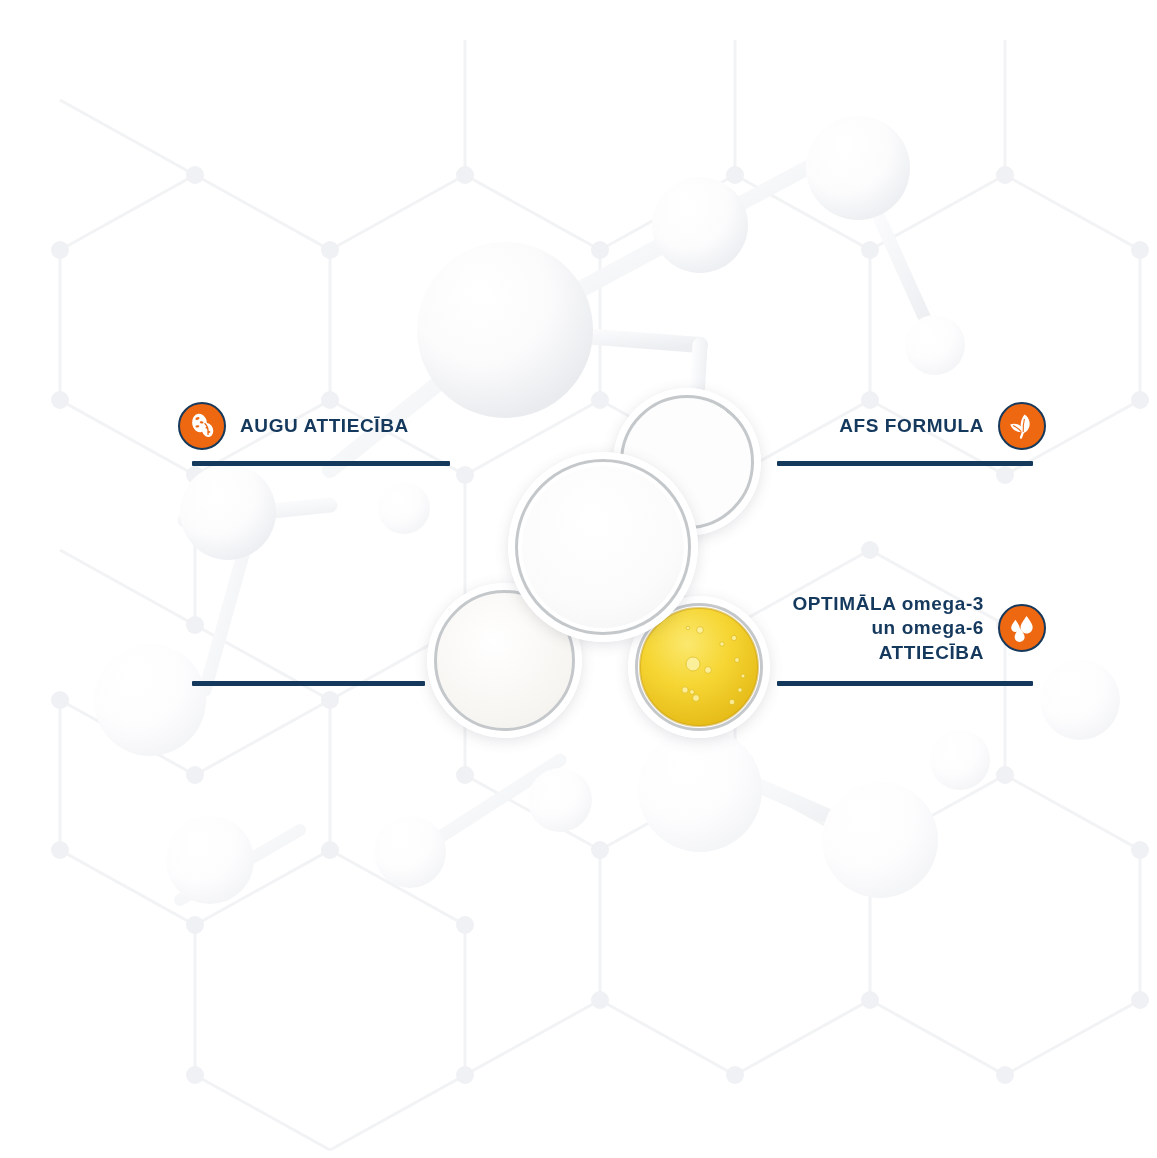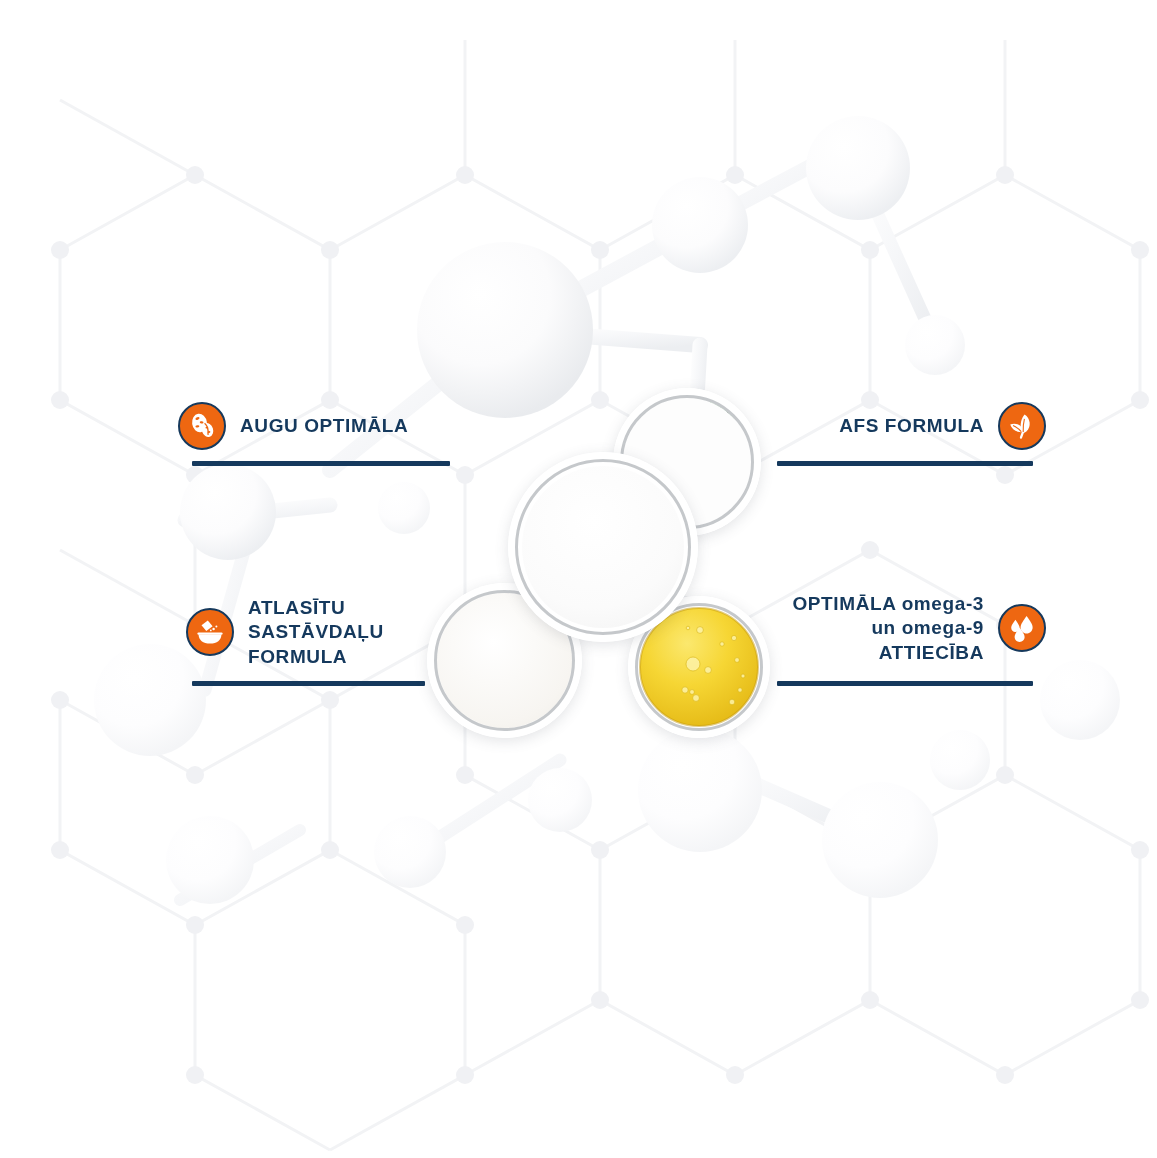--- a/index.html
+++ b/index.html
@@ -437,21 +437,21 @@
           <g fill="#ee6711">
             <ellipse cx="10.5" cy="7.5" rx="2.1" ry="1.2" transform="rotate(-20 10.5 7.5)"></ellipse>
             <ellipse cx="14.6" cy="11.4" rx="1.9" ry="1.1" transform="rotate(14 14.6 11.4)"></ellipse>
             <ellipse cx="10.4" cy="15.4" rx="2.0" ry="1.1" transform="rotate(-10 10.4 15.4)"></ellipse>
             <ellipse cx="19.8" cy="16.5" rx="1.5" ry="0.9" transform="rotate(-24 19.8 16.5)"></ellipse>
             <ellipse cx="22.0" cy="21.0" rx="1.4" ry="0.9" transform="rotate(-10 22 21)"></ellipse>
           </g>
           <path d="M17.6 12.2 C20.4 14.6 21.6 18.8 21.0 23.8" stroke="#ee6711" stroke-width="1.3" fill="none"></path>
         </svg>
       </span>
-      <span class="label">AUGU OPTIMĀLA</span>
+      <span class="label">AUGU ATTIECĪBA</span>
     </div>
   </div>
   <div class="rule" id="rule-protein"></div>
 
   <div class="feature right" id="feat-tablet">
     <div class="feature-inner">
       <span class="label">AFS FORMULA</span>
       <span class="badge">
         <svg width="30" height="30" viewBox="0 0 30 30" xmlns="http://www.w3.org/2000/svg">
           <g fill="#ffffff">
@@ -462,48 +462,26 @@
             <path d="M18.2 17.2 C16.4 20.0 14.8 23.2 14.0 26.6" stroke="#ffffff" stroke-width="2.3" fill="none" stroke-linecap="round"></path>
           </g>
           <path d="M17.4 7.8 C16.4 12.0 16.0 17.0 16.2 21.0" stroke="#ee6711" stroke-width="1.1" fill="none"></path>
           <path d="M6.0 14.6 C9.4 16.2 12.4 18.4 14.2 20.6" stroke="#ee6711" stroke-width="1.1" fill="none"></path>
         </svg>
       </span>
     </div>
   </div>
   <div class="rule" id="rule-tablet"></div>
 
-  <div class="feature left" id="feat-formula">
-    <div class="feature-inner">
-      <span class="badge">
-        <svg width="30" height="30" viewBox="0 0 30 30" xmlns="http://www.w3.org/2000/svg">
-          <g fill="#ffffff">
-
-            <path d="M6.5 8.2 L12.8 3.4 L17.6 9.2 L11.3 14.0 Z"></path>
-
-            <path d="M3.6 17.4 H26.4 C26.4 23.0 22.0 26.6 15.0 26.6 C8.0 26.6 3.6 23.0 3.6 17.4 Z"></path>
-            <rect x="2.4" y="15.4" width="25.2" height="2.4" rx="1.2"></rect>
-
-            <circle cx="18.6" cy="12.0" r="1.2"></circle>
-            <circle cx="21.4" cy="9.4" r="1.0"></circle>
-            <circle cx="15.8" cy="13.4" r="0.9"></circle>
-          </g>
-        </svg>
-      </span>
-      <span class="label">ATLASĪTU
-SASTĀVDAĻU
-FORMULA</span>
-    </div>
-  </div>
   <div class="rule" id="rule-formula"></div>
 
   <div class="feature right" id="feat-omega">
     <div class="feature-inner">
       <span class="label">OPTIMĀLA omega-3
-un omega-9
+un omega-6
 ATTIECĪBA</span>
       <span class="badge">
         <svg width="30" height="30" viewBox="0 0 30 30" xmlns="http://www.w3.org/2000/svg">
           <g fill="#ffffff">
             <path d="M19.6 3.0 C23.2 8.0 25.6 11.4 25.6 14.4 C25.6 17.8 22.9 20.4 19.6 20.4
                      C16.3 20.4 13.6 17.8 13.6 14.4 C13.6 11.4 16.0 8.0 19.6 3.0 Z"></path>
             <path d="M8.4 6.8 C10.9 10.3 12.6 12.6 12.6 14.7 C12.6 17.1 10.7 18.9 8.4 18.9
                      C6.1 18.9 4.2 17.1 4.2 14.7 C4.2 12.6 5.9 10.3 8.4 6.8 Z"></path>
             <path d="M12.6 14.6 C15.6 18.8 17.6 21.6 17.6 24.1 C17.6 26.9 15.4 28.9 12.6 28.9
                      C9.8 28.9 7.6 26.9 7.6 24.1 C7.6 21.6 9.6 18.8 12.6 14.6 Z"></path>

